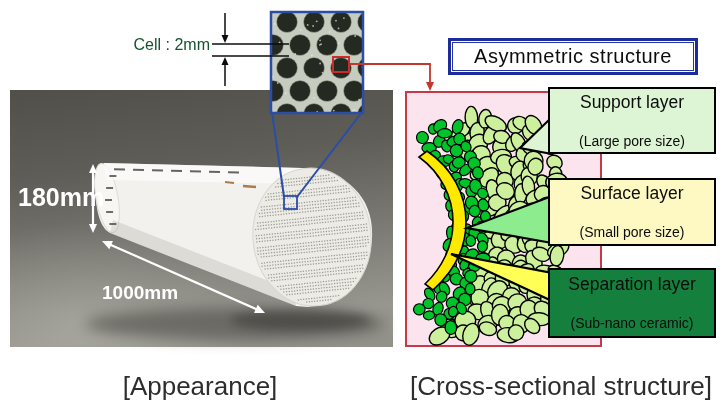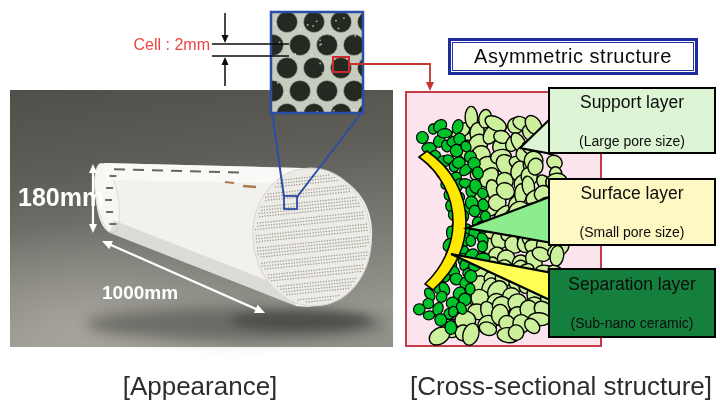--- a/index.html
+++ b/index.html
@@ -10,21 +10,21 @@
     color:#111;
   }
   #photo{
     position:absolute;left:10px;top:90px;width:383px;height:257px;
     background:
       radial-gradient(ellipse 260px 140px at 18% 90%, rgba(195,193,183,0.40), rgba(195,193,183,0) 70%),
       linear-gradient(173deg,#504f4a 0%,#5e5d58 30%,#7d7c76 62%,#97968f 86%,#92918a 100%);
   }
   #overlay{position:absolute;left:0;top:0;width:720px;height:408px;pointer-events:none;}
   .txt{position:absolute;white-space:nowrap;}
-  #cell-label{left:118px;top:36px;width:92px;font-size:16px;text-align:right;color:#ef4444;}
+  #cell-label{left:118px;top:36px;width:92px;font-size:16px;text-align:right;color:#14532d;}
   #dim180{left:18px;top:183px;width:76px;font-size:25px;font-weight:bold;color:#ffffff;}
   #dim1000{left:102px;top:282px;width:90px;font-size:19px;font-weight:bold;color:#ffffff;}
   #asym-box{
     position:absolute;left:448px;top:38px;width:250px;height:37px;box-sizing:border-box;
     border:3px solid #1c2c9c;background:#ffffff;
   }
   #asym-inner{
     position:absolute;inset:1px;border:1.5px solid #2334a8;
     display:flex;align-items:center;justify-content:center;
     font-size:20px;letter-spacing:0.5px;color:#0c0c0c;

